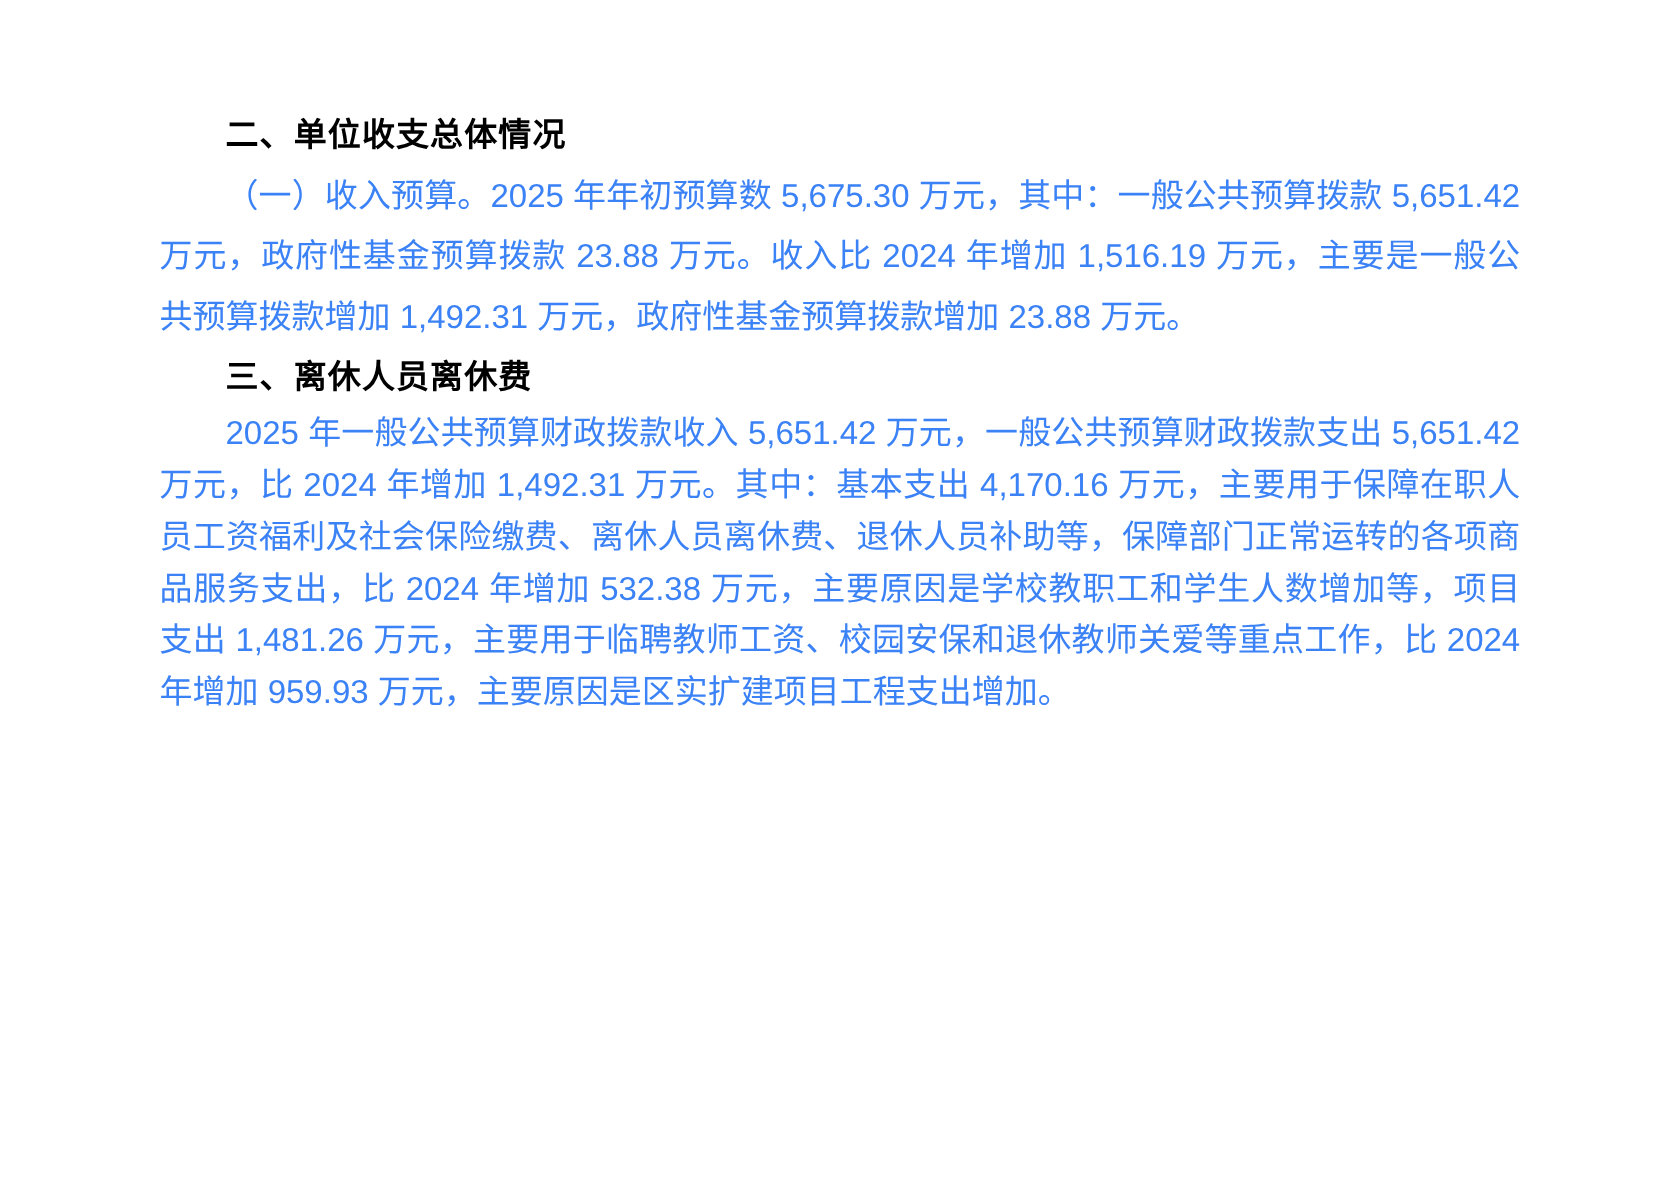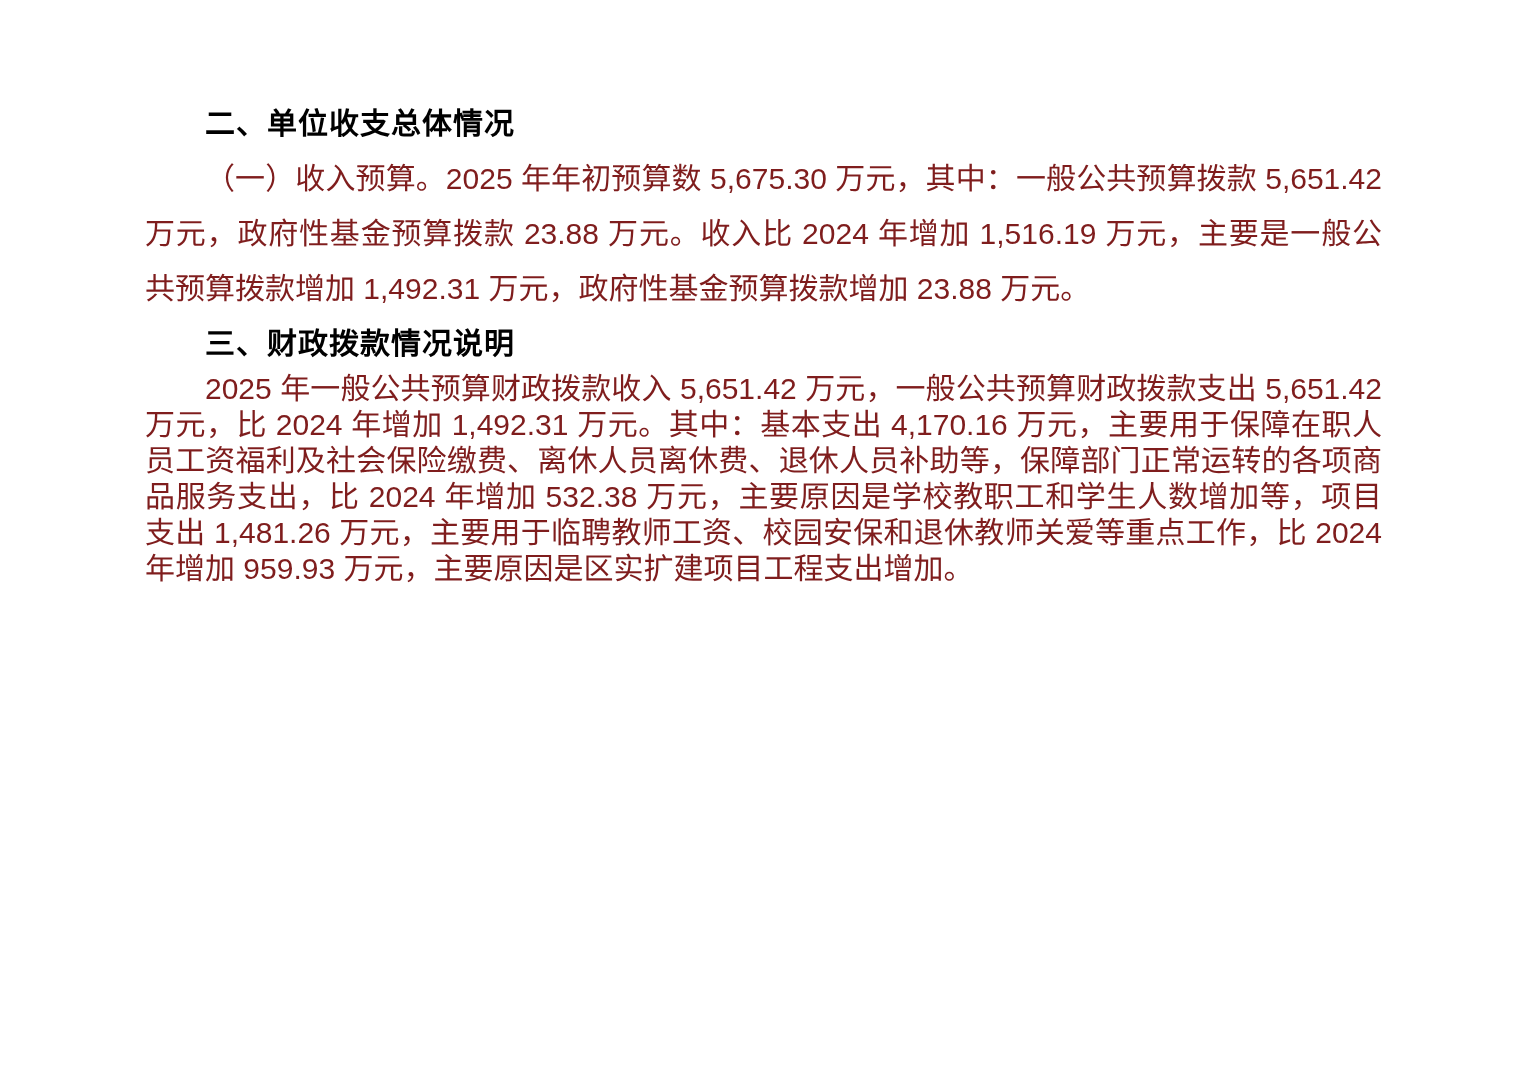--- a/index.html
+++ b/index.html
@@ -33,46 +33,46 @@
     font-weight: bold;
     line-height: 55px;
     text-indent: 2em;
     letter-spacing: 1px;
     color: #000000;
     font-family: "Liberation Sans", sans-serif;
   }
 
   .para {
     font-size: 30px;
-    color: #7f1d1d;
+    color: #3b82f6;
     text-align: justify;
     text-justify: inter-ideograph;
     text-indent: 2em;
     font-family: "Liberation Sans", sans-serif;
   }
 
   .para.wide  { line-height: 55px; }
-  .para.tight { line-height: 36px; }
+  .para.tight { line-height: 47px; }
 
   .para.stretch-last {
     line-height: 56px;
     margin-top: 14px;
     text-align-last: justify;
   }
 </style>
 </head>
 <body>
 
 <div class="page">
   <div class="content">
 
     <div class="section-heading">二、单位收支总体情况</div>
 
     <p class="para wide">（一）收入预算。2025 年年初预算数 5,675.30 万元，其中：一般公共预算拨款 5,651.42 万元，政府性基金预算拨款 23.88 万元。收入比 2024 年增加 1,516.19 万元，主要是一般公共预算拨款增加 1,492.31 万元，政府性基金预算拨款增加 23.88 万元。</p>
 
 
-    <div class="section-heading">三、财政拨款情况说明</div>
+    <div class="section-heading">三、离休人员离休费</div>
 
     <p class="para tight">2025 年一般公共预算财政拨款收入 5,651.42 万元，一般公共预算财政拨款支出 5,651.42 万元，比 2024 年增加 1,492.31 万元。其中：基本支出 4,170.16 万元，主要用于保障在职人员工资福利及社会保险缴费、离休人员离休费、退休人员补助等，保障部门正常运转的各项商品服务支出，比 2024 年增加 532.38 万元，主要原因是学校教职工和学生人数增加等，项目支出 1,481.26 万元，主要用于临聘教师工资、校园安保和退休教师关爱等重点工作，比 2024 年增加 959.93 万元，主要原因是区实扩建项目工程支出增加。</p>
 
 
   </div>
 </div>
 
 </body></html>

